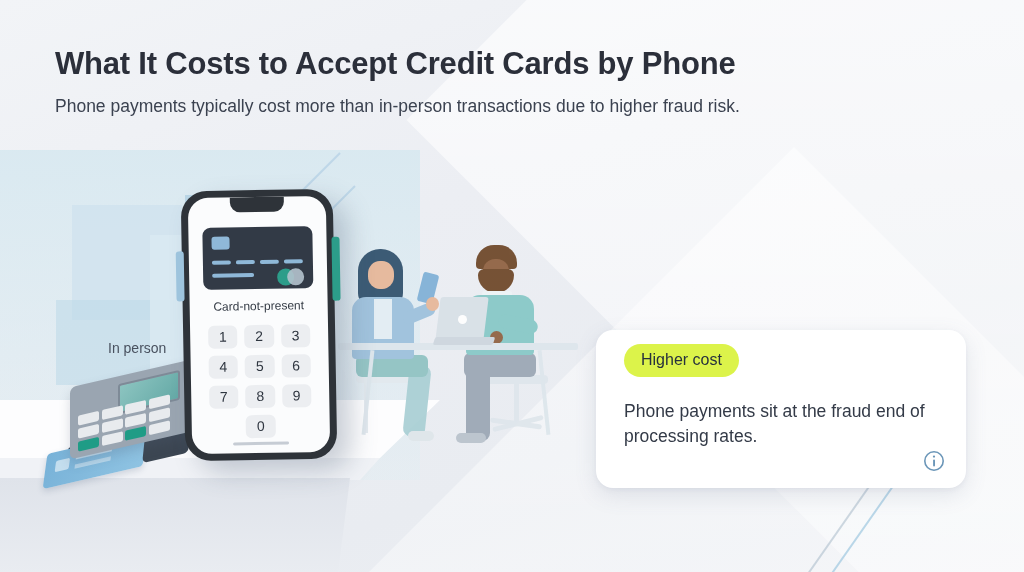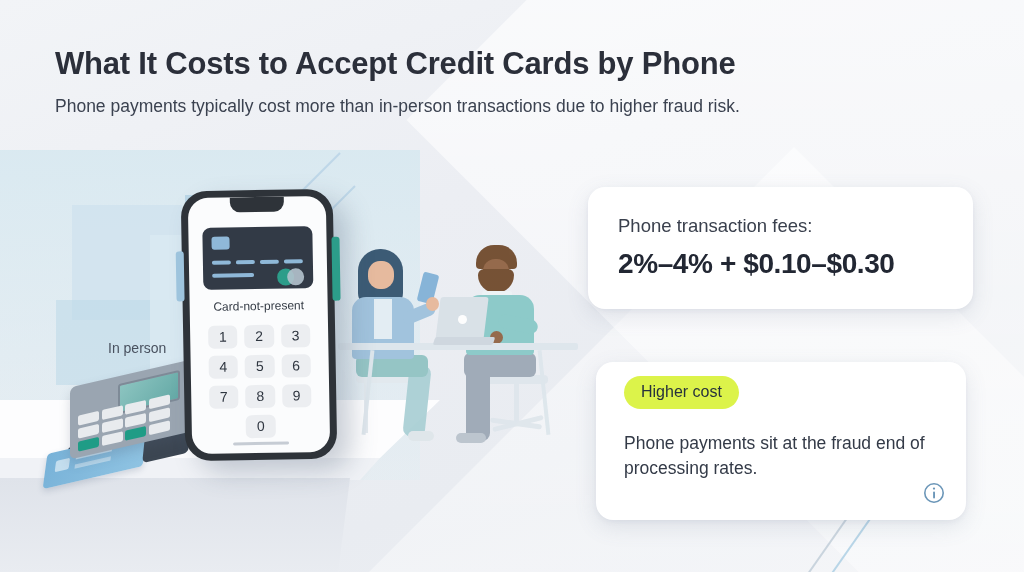--- a/index.html
+++ b/index.html
@@ -247,21 +247,21 @@
     border-radius:17px;
     box-shadow:0 7px 22px rgba(90,105,135,.14), 0 2px 5px rgba(90,105,135,.07);
   }
   .card-fees { left:588px; top:187px; width:385px; height:122px; padding:28px 30px; }
   .fees-label { font-size:18.5px; color:#3a404d; line-height:1.2; }
   .fees-value {
     margin-top:11px;
     font-size:28px; font-weight:bold; color:#222733; letter-spacing:-.4px;
   }
 
-  .card-note { left:596px; top:330px; width:370px; height:158px; padding:14px 28px;margin-top:32px; }
+  .card-note { left:596px; top:330px; width:370px; height:158px; padding:14px 28px; }
   .pill {
     display:inline-block;
     background:#dcf34a;
     color:#27313d;
     font-size:16px;
     padding:8px 17px 9px;
     border-radius:20px;
     line-height:1;
   }
   .note-text {
@@ -389,24 +389,20 @@
         <b>6</b>
         <b>7</b>
         <b>8</b>
         <b>9</b>
         <b class="zero">0</b>
       </div>
       <div class="home-bar"></div>
     </div>
   </div>
 
-  <div class="card card-fees">
-    <div class="fees-label">Phone transaction fees:</div>
-    <div class="fees-value">2%–4% + $0.10–$0.30</div>
-  </div>
 
   <div class="card card-note">
     <span class="pill">Higher cost</span>
     <div class="note-text">Phone payments sit at the fraud end of processing rates.</div>
     <div class="info-icon">
       <svg width="24" height="24" viewBox="0 0 24 24" fill="none">
         <circle cx="12" cy="12" r="9.2" stroke="#6b96b8" stroke-width="1.6"></circle>
         <circle cx="12" cy="7.6" r="1.15" fill="#6b96b8"></circle>
         <rect x="11.1" y="10.4" width="1.9" height="7" rx=".95" fill="#6b96b8"></rect>
       </svg>

